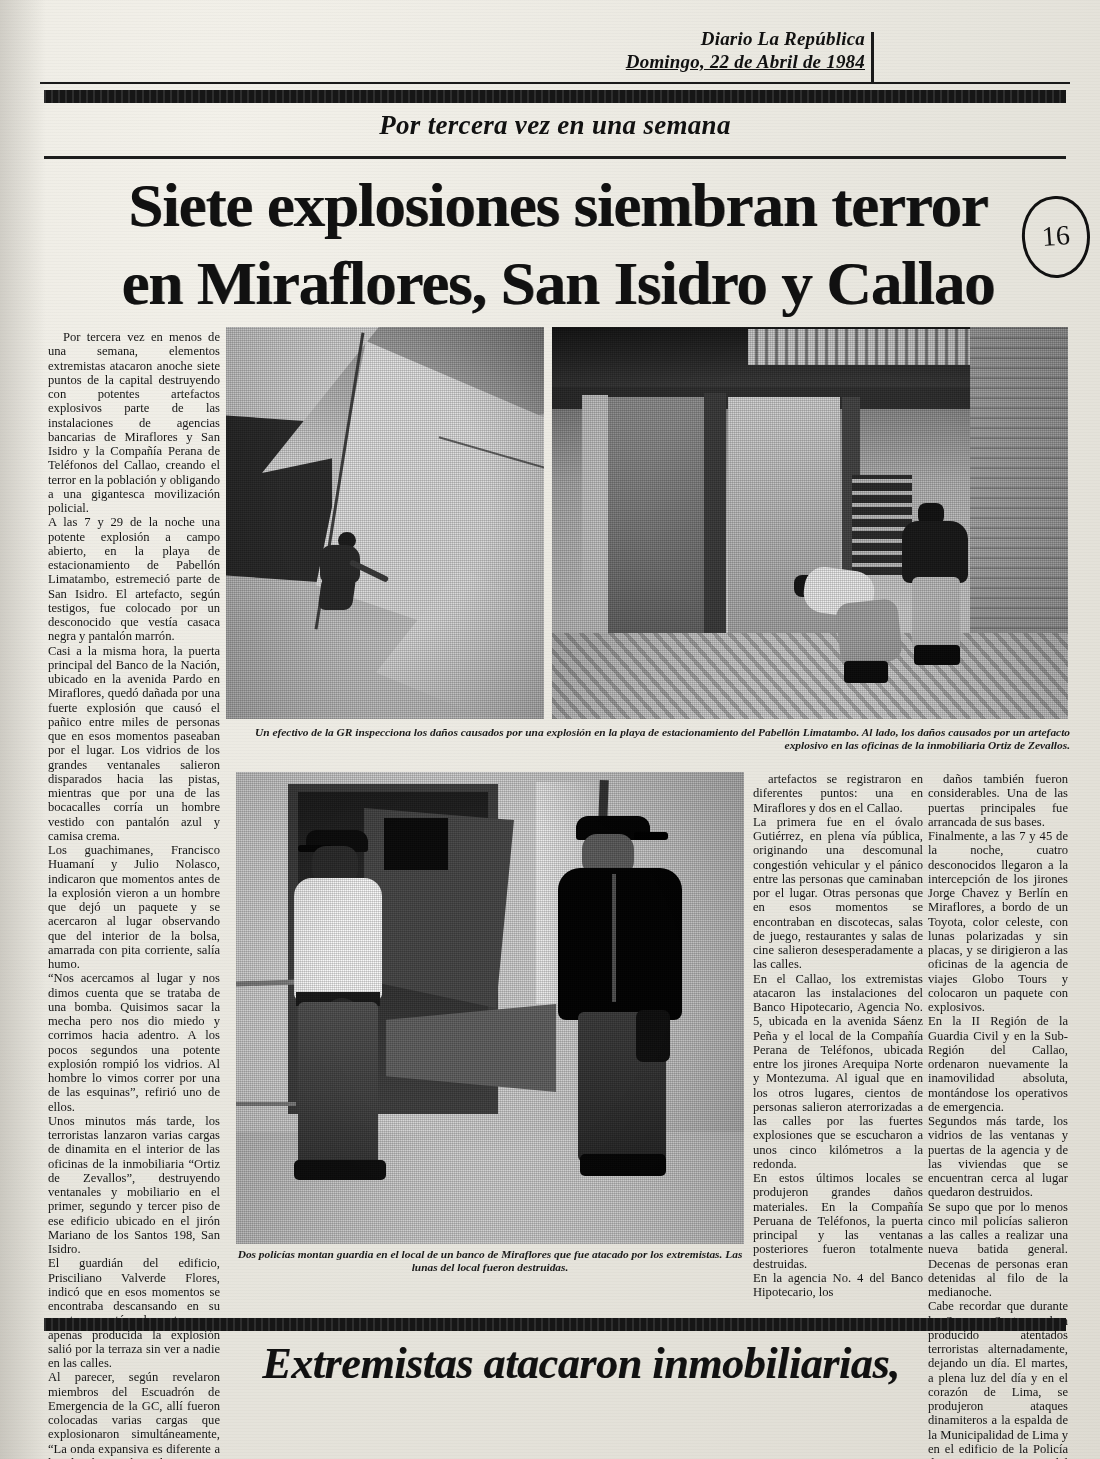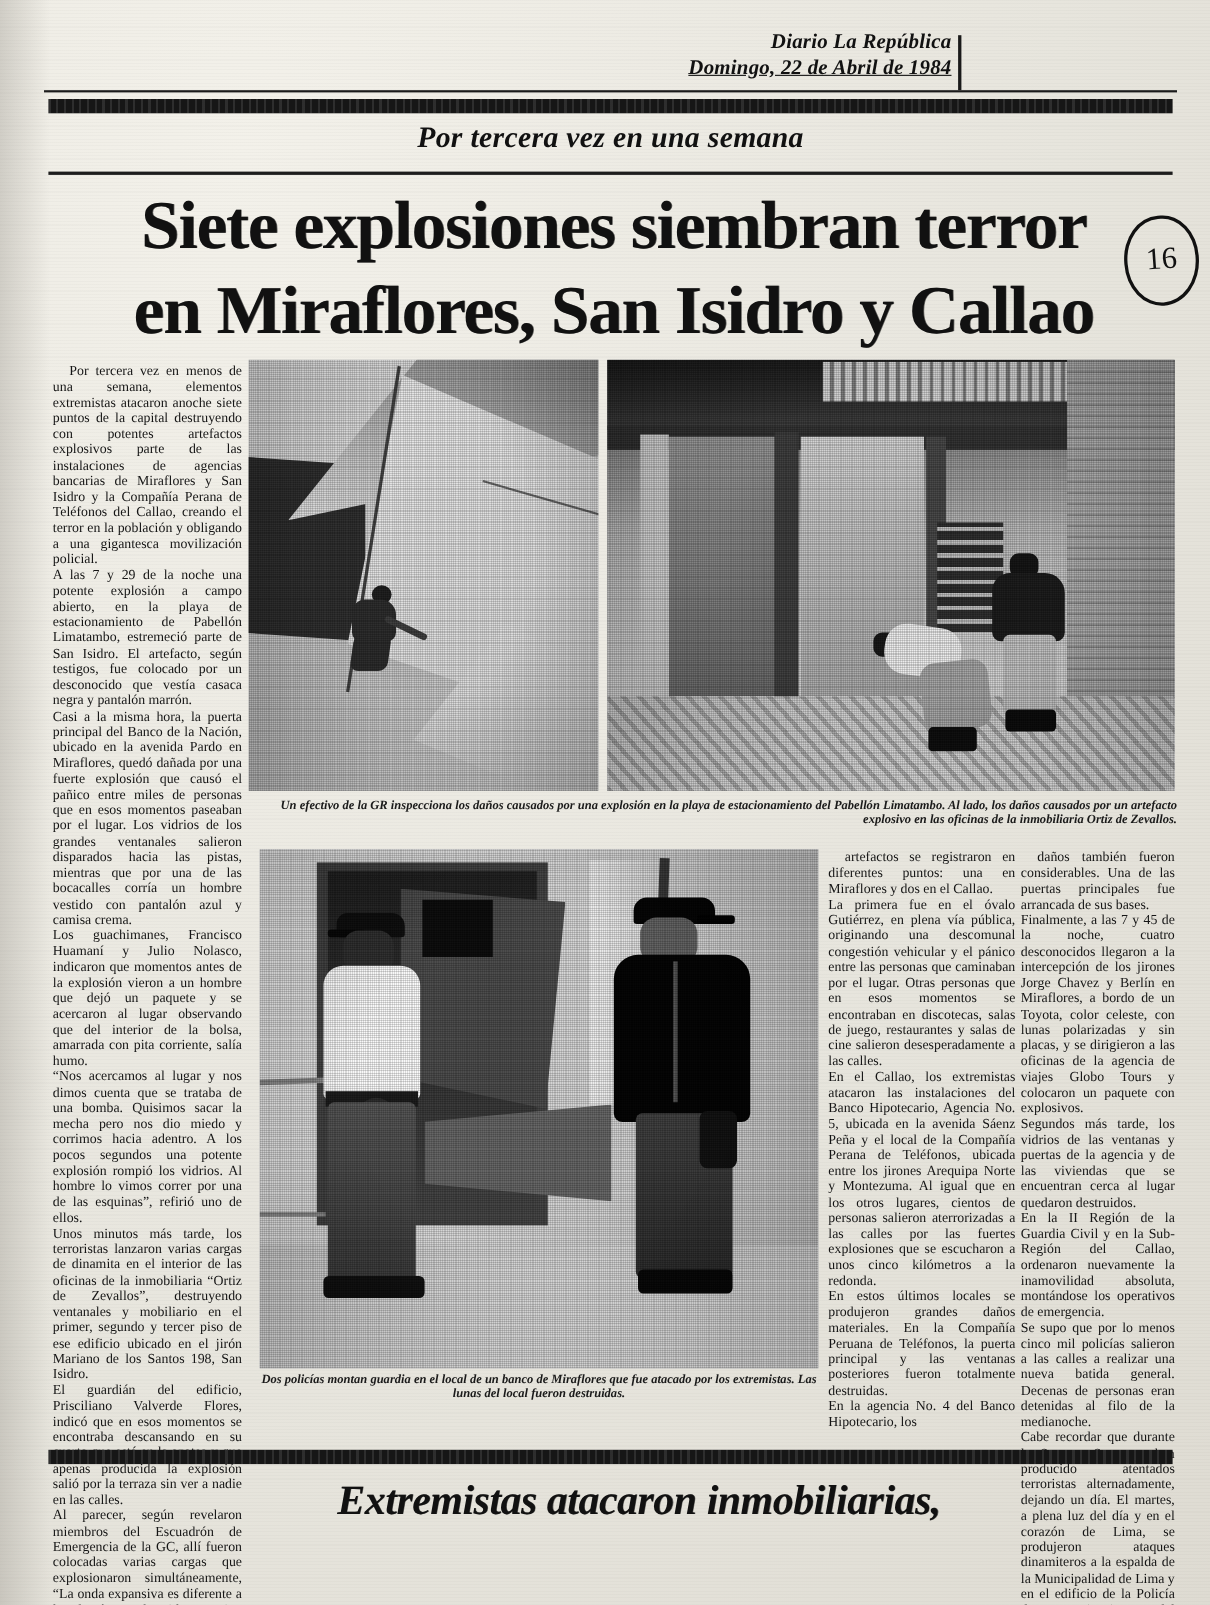--- a/index.html
+++ b/index.html
@@ -215,21 +215,21 @@
     text-align:center;color:#1a1a1a;
   }
   #caption-1{left:226px;top:726px;width:844px;text-align:right;}
   #caption-2{left:236px;top:1248px;width:508px;}
 
   
   .subhead{
     position:absolute;left:236px;top:1336px;width:690px;
     text-align:center;
     font-style:italic;font-weight:700;
-    font-size:38px;line-height:56px;
+    font-size:44px;line-height:56px;
     letter-spacing:-.4px;
     text-shadow:.5px 0 0 rgba(0,0,0,.5);
   }
   .subhead span{display:block;}
 
   .edge-fade{
     position:absolute;left:0;top:0;width:46px;height:1459px;
     background:linear-gradient(90deg, rgba(150,146,138,.35), rgba(255,255,255,0));
     pointer-events:none;
   }
@@ -358,22 +358,22 @@
   <div class="col" id="col-2">
       <p class="ind">artefactos se registraron en diferentes puntos: una en Miraflores y dos en el Callao.</p>
       <p>La primera fue en el óvalo Gutiérrez, en plena vía pública, originando una descomunal congestión vehicular y el pánico entre las personas que caminaban por el lugar. Otras personas que en esos momentos se encontraban en discotecas, salas de juego, restaurantes y salas de cine salieron desesperadamente a las calles.</p>
       <p>En el Callao, los extremistas atacaron las instalaciones del Banco Hipotecario, Agencia No. 5, ubicada en la avenida Sáenz Peña y el local de la Compañía Perana de Teléfonos, ubicada entre los jirones Arequipa Norte y Montezuma. Al igual que en los otros lugares, cientos de personas salieron aterrorizadas a las calles por las fuertes explosiones que se escucharon a unos cinco kilómetros a la redonda.</p>
       <p>En estos últimos locales se produjeron grandes daños materiales. En la Compañía Peruana de Teléfonos, la puerta principal y las ventanas posteriores fueron totalmente destruidas.</p>
       <p>En la agencia No. 4 del Banco Hipotecario, los</p>
     </div>
   <div class="col" id="col-3">
       <p class="ind">daños también fueron considerables. Una de las puertas principales fue arrancada de sus bases.</p>
       <p>Finalmente, a las 7 y 45 de la noche, cuatro desconocidos llegaron a la intercepción de los jirones Jorge Chavez y Berlín en Miraflores, a bordo de un Toyota, color celeste, con lunas polarizadas y sin placas, y se dirigieron a las oficinas de la agencia de viajes Globo Tours y colocaron un paquete con explosivos.</p>
+      <p>En la II Región de la Guardia Civil y en la Sub-Región del Callao, ordenaron nuevamente la inamovilidad absoluta, montándose los operativos de emergencia.</p>
       <p>Segundos más tarde, los vidrios de las ventanas y puertas de la agencia y de las viviendas que se encuentran cerca al lugar quedaron destruidos.</p>
-      <p>En la II Región de la Guardia Civil y en la Sub-Región del Callao, ordenaron nuevamente la inamovilidad absoluta, montándose los operativos de emergencia.</p>
       <p>Se supo que por lo menos cinco mil policías salieron a las calles a realizar una nueva batida general. Decenas de personas eran detenidas al filo de la medianoche.</p>
       <p>Cabe recordar que durante la Semana Santa se han producido atentados terroristas alternadamente, dejando un día. El martes, a plena luz del día y en el corazón de Lima, se produjeron ataques dinamiteros a la espalda de la Municipalidad de Lima y en el edificio de la Policía de Investigaciones del Rímac, donde funcionan las Direcciones de Logística, Economía y Personal. En este lugar los extremistas pretendieron volar el arsenal central de la PIP.</p>
     </div>
 
   <div class="bar b2"></div>
 
   <div class="subhead">
     <span>Extremistas atacaron inmobiliarias,</span>
   </div>
 

